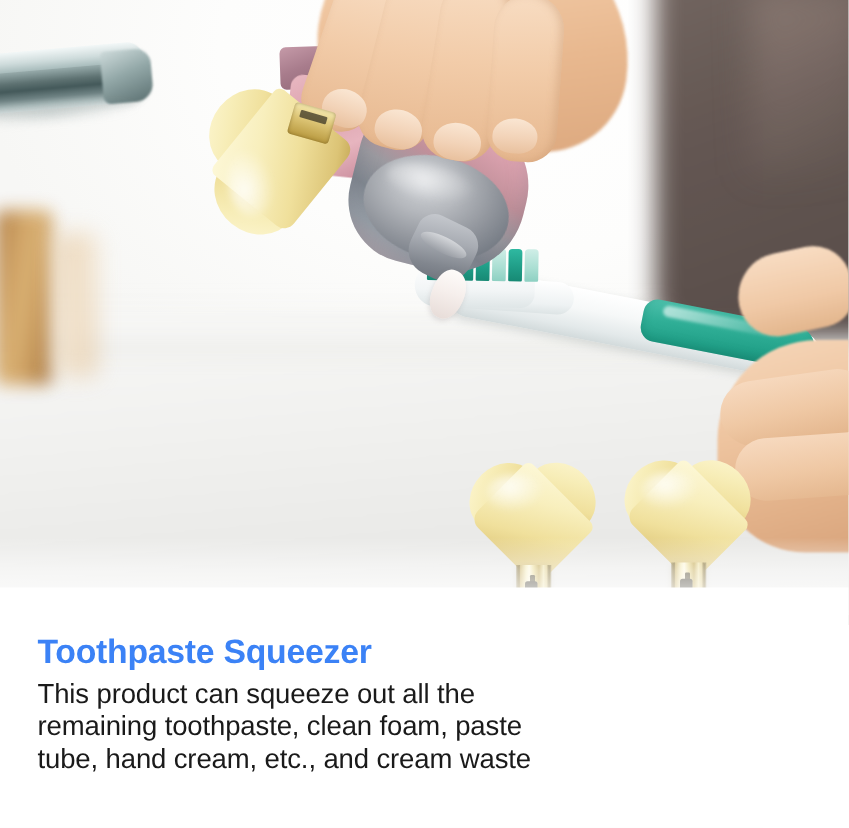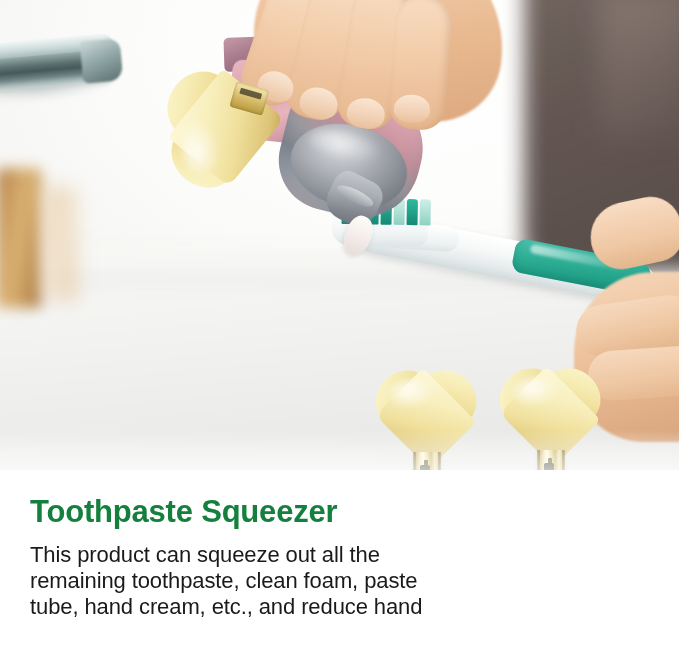--- a/index.html
+++ b/index.html
@@ -513,27 +513,27 @@
     top: 430px;
     width: 679px;
     height: 62px;
     background: linear-gradient(180deg, rgba(255,255,255,0) 0%, rgba(255,255,255,.55) 42%, #ffffff 100%);
     pointer-events: none;
   }
 
   .product-title {
     position: absolute;
     left: 30px;
-    top: 24px;
+    top: 36px;
     margin: 0;
     font-family: "Liberation Sans Narrow", "Liberation Sans", sans-serif;
-    font-size: 31px;
+    font-size: 27px;
     font-weight: bold;
     letter-spacing: -0.2px;
-    color: #15803d;
+    color: #3b82f6;
     white-space: nowrap;
   }
   .product-desc {
     position: absolute;
     left: 30px;
     top: 72px;
     width: 420px;
     margin: 0;
     font-family: "Liberation Sans Narrow", "Liberation Sans", sans-serif;
     font-size: 22px;
@@ -658,16 +658,16 @@
       <div class="sq-slot"></div>
       <div class="sq-pin"></div>
     </div>
 
   </div>
 
   <div class="fade-to-white"></div>
 
   <div class="text-panel">
     <h1 class="product-title">Toothpaste Squeezer</h1>
-    <p class="product-desc">This product can squeeze out all the remaining toothpaste, clean foam, paste tube, hand cream, etc., and reduce hand</p>
+    <p class="product-desc">This product can squeeze out all the remaining toothpaste, clean foam, paste tube, hand cream, etc., and cream waste</p>
   </div>
 
 </div>
 
 </body></html>

